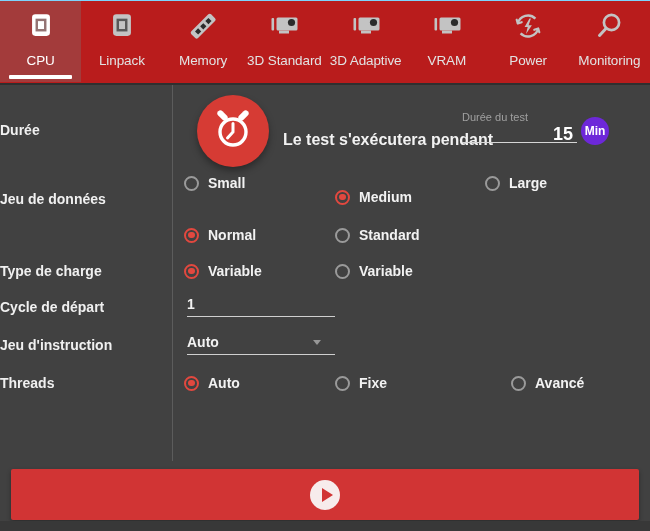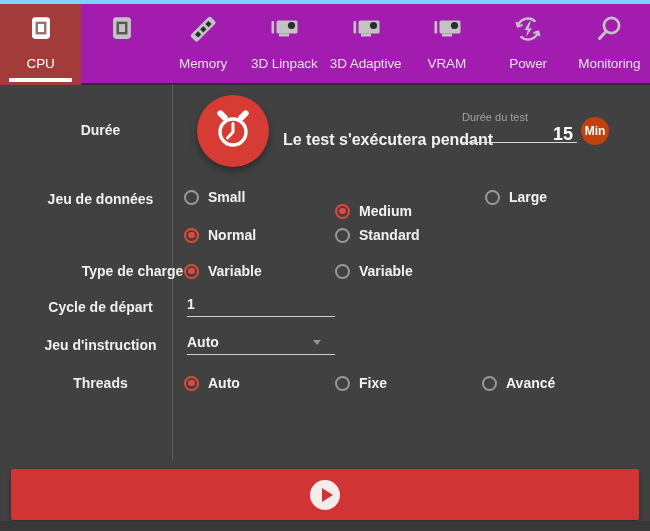--- a/index.html
+++ b/index.html
@@ -1,47 +1,47 @@
 <!DOCTYPE html>
 <html><head>
 <meta charset="utf-8">
 <style>
   html,body{margin:0;padding:0;background:#222;}
   *{box-sizing:border-box;font-family:"Liberation Sans", sans-serif;}
   .window{position:relative;width:650px;height:531px;background:#414141;overflow:hidden;
           -webkit-font-smoothing:antialiased;}
   
-  .tabbar{position:absolute;left:0;top:0;width:650px;height:85px;background:#a21caf;
-          border-top:4px solid #7dd3fc;border-bottom:2px solid #2f2f2f;display:flex;}
+  .tabbar{position:absolute;left:0;top:0;width:650px;height:85px;background:#b91c1c;
+          border-top:1px solid #7dd3fc;border-bottom:2px solid #2f2f2f;display:flex;}
   .tab{flex:1 1 0;height:81px;display:flex;flex-direction:column;align-items:center;
        padding-top:6px;cursor:pointer;position:relative;color:#c3c3c3;}
   .tab .ticon{height:37px;display:flex;align-items:center;justify-content:center;}
   .tab .tlabel{height:34px;display:flex;align-items:center;justify-content:center;
        text-align:center;font-size:13.5px;line-height:16px;color:#e2e2e2;letter-spacing:-0.1px;}
   .tab.sel{background:#a33b3b;color:#ffffff;}
   .tab.sel .tlabel{color:#ffffff;}
   .tab.sel::after{content:"";position:absolute;left:9px;right:9px;bottom:3px;height:4px;
        background:#ffffff;border-radius:1px;}
   
   .content{position:absolute;left:0;top:85px;width:650px;height:436px;}
   .vdivider{position:absolute;left:172px;top:0;width:1px;height:376px;background:#5c5c5c;}
-  .flabel{position:absolute;left:0;width:157px;text-align:center;font-size:14px;
-          font-weight:700;color:#f0f0f0;line-height:20px;padding-left:44px;}
+  .flabel{position:absolute;left:0;width:157px;text-align:left;font-size:14px;
+          font-weight:700;color:#f0f0f0;line-height:20px;}
   
   .alarm-circle{position:absolute;left:197px;top:10px;width:72px;height:72px;border-radius:50%;
           background:#d63b34;display:flex;align-items:center;justify-content:center;
           box-shadow:0 4px 7px rgba(0,0,0,0.35);cursor:pointer;}
   .duree-desc{position:absolute;left:283px;top:46px;font-size:16px;font-weight:700;
           color:#f2f2f2;white-space:nowrap;}
   .field-label{position:absolute;left:462px;top:26px;font-size:11px;color:#a0a0a0;}
   .uinput{position:absolute;left:462px;top:41px;width:115px;height:17px;
           border-bottom:1px solid #d6d6d6;font-size:18px;font-weight:700;color:#ffffff;
           text-align:right;padding-right:4px;line-height:16px;}
   .min-btn{position:absolute;left:581px;top:32px;width:28px;height:28px;border-radius:50%;
-          background:#c2410c;color:#ffffff;font-size:12px;font-weight:700;
+          background:#6d28d9;color:#ffffff;font-size:12px;font-weight:700;
           display:flex;align-items:center;justify-content:center;cursor:pointer;}
   
   .row{position:absolute;left:0;width:650px;height:22px;}
   .opt{position:absolute;top:0;height:22px;display:flex;align-items:center;gap:9px;cursor:pointer;}
   .radio{width:15px;height:15px;border:2px solid #9a9a9a;border-radius:50%;position:relative;
          flex:0 0 auto;}
   .radio.checked{border-color:#e2483f;}
   .radio.checked::after{content:"";position:absolute;left:2.2px;top:2.2px;right:2.2px;bottom:2.2px;
          background:#e2483f;border-radius:50%;}
   .opt-label{font-size:14px;font-weight:700;color:#f2f2f2;line-height:20px;}
@@ -81,20 +81,21 @@
       <span class="tlabel">CPU</span>
     </div>
 
     <div class="tab">
       <span class="ticon">
         <svg width="32" height="32" viewBox="0 0 34 34" fill="none">
           <rect x="7.5" y="4.5" width="19" height="23" rx="3.5" fill="#c3c3c3"></rect>
           <rect x="12.5" y="10.5" width="9" height="11" fill="none" stroke="rgba(0,0,0,0.55)" stroke-width="2.6"></rect>
         </svg>
       </span>
+      <span class="tlabel">Linpack</span>
     </div>
 
     <div class="tab">
       <span class="ticon">
         <svg width="34" height="34" viewBox="0 0 34 34">
           <g transform="rotate(-45 17 17)">
             <rect x="3" y="12.5" width="28" height="9.5" rx="2" fill="#c3c3c3"></rect>
             <rect x="7.5" y="15.2" width="4.4" height="4.4" fill="#2b2b2b"></rect>
             <rect x="14.8" y="15.2" width="4.4" height="4.4" fill="#2b2b2b"></rect>
             <rect x="22.1" y="15.2" width="4.4" height="4.4" fill="#2b2b2b"></rect>
@@ -106,21 +107,21 @@
 
     <div class="tab">
       <span class="ticon">
         <svg width="34" height="34" viewBox="0 0 34 34">
           <rect x="4.5" y="9" width="2.6" height="12.5" rx="1" fill="#c3c3c3"></rect>
           <rect x="9.5" y="8.5" width="21" height="13" rx="1.5" fill="#c3c3c3"></rect>
           <rect x="12" y="21.5" width="10" height="3" fill="#c3c3c3"></rect>
           <circle cx="24.5" cy="13.5" r="3.6" fill="#2b2b2b"></circle>
         </svg>
       </span>
-      <span class="tlabel">3D Linpack</span>
+      <span class="tlabel">3D Standard</span>
     </div>
 
     <div class="tab">
       <span class="ticon">
         <svg width="34" height="34" viewBox="0 0 34 34">
           <rect x="4.5" y="9" width="2.6" height="12.5" rx="1" fill="#c3c3c3"></rect>
           <rect x="9.5" y="8.5" width="21" height="13" rx="1.5" fill="#c3c3c3"></rect>
           <rect x="12" y="21.5" width="10" height="3" fill="#c3c3c3"></rect>
           <circle cx="24.5" cy="13.5" r="3.6" fill="#2b2b2b"></circle>
         </svg>
@@ -177,21 +178,21 @@
           <rect x="26.5" y="5.5" width="12" height="6" rx="3" transform="rotate(-45 32.5 8.5)" fill="#ffffff"></rect>
         </svg>
       </span>
     </div>
     <div class="duree-desc">Le test s'exécutera pendant</div>
     <div class="field-label">Durée du test</div>
     <div class="uinput">15</div>
     <div class="min-btn">Min</div>
 
     <div class="flabel" style="top:104px;">Jeu de données</div>
-    <div class="row" style="top:101px;">
+    <div class="row" style="top:87px;">
       <div class="opt" style="left:184px;">
         <span class="radio"></span>
         <span class="opt-label">Small</span>
       </div>
       <div class="opt" style="left:335px;margin-top:14px;">
         <span class="radio checked"></span>
         <span class="opt-label">Medium</span>
       </div>
       <div class="opt" style="left:485px;">
         <span class="radio"></span>
@@ -203,21 +204,21 @@
       <div class="opt" style="left:184px;">
         <span class="radio checked"></span>
         <span class="opt-label">Normal</span>
       </div>
       <div class="opt" style="left:335px;">
         <span class="radio"></span>
         <span class="opt-label">Standard</span>
       </div>
     </div>
 
-    <div class="flabel" style="top:176px;margin-left:32px;">Type de charge</div>
+    <div class="flabel" style="top:176px;">Type de charge</div>
     <div class="row" style="top:175px;padding-left:30px;">
       <div class="opt" style="left:184px;">
         <span class="radio checked"></span>
         <span class="opt-label">Variable</span>
       </div>
       <div class="opt" style="left:335px;">
         <span class="radio"></span>
         <span class="opt-label">Variable</span>
       </div>
     </div>
@@ -238,21 +239,21 @@
     <div class="flabel" style="top:288px;">Threads</div>
     <div class="row" style="top:287px;">
       <div class="opt" style="left:184px;">
         <span class="radio checked"></span>
         <span class="opt-label">Auto</span>
       </div>
       <div class="opt" style="left:335px;">
         <span class="radio"></span>
         <span class="opt-label">Fixe</span>
       </div>
-      <div class="opt" style="left:482px;">
+      <div class="opt" style="left:511px;">
         <span class="radio"></span>
         <span class="opt-label">Avancé</span>
       </div>
     </div>
   </div>
 
   <div class="start-btn">
     <span class="play-circle">
       <span class="play-tri"></span>
     </span>

